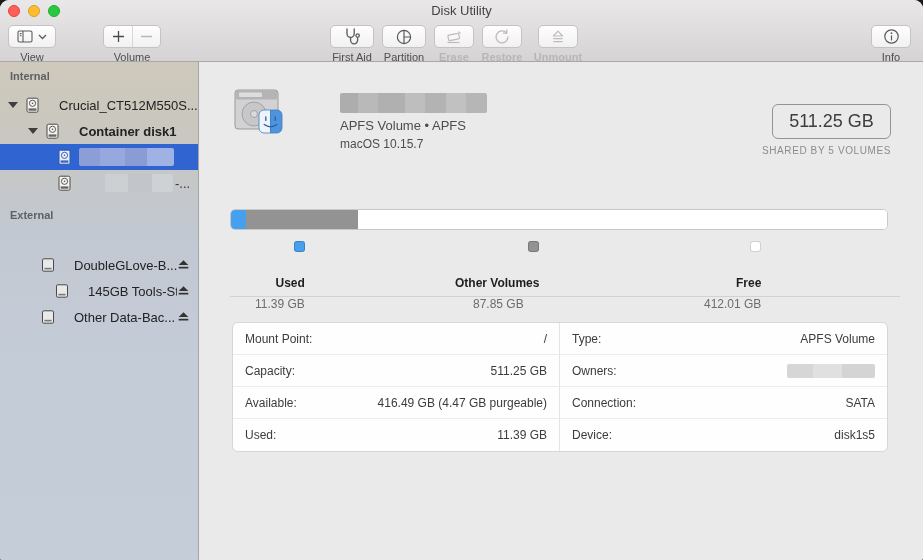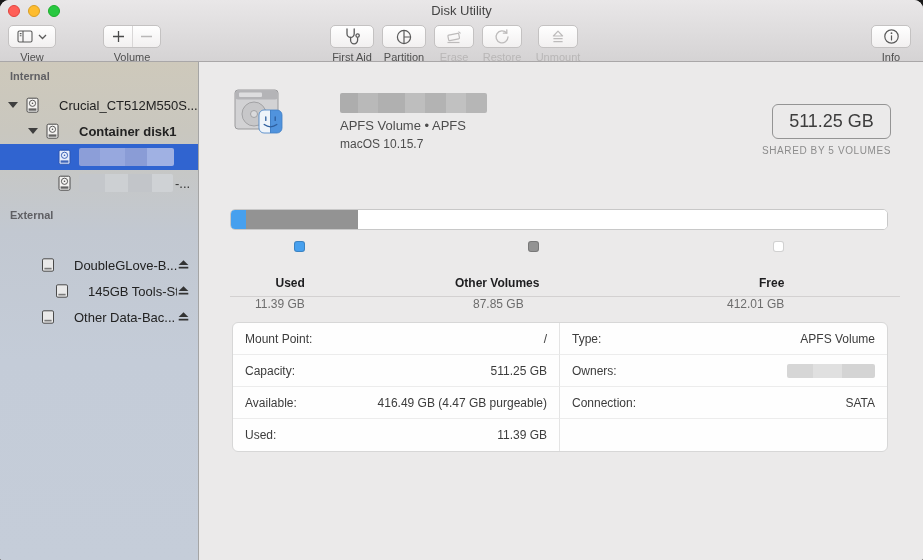--- a/index.html
+++ b/index.html
@@ -14,21 +14,21 @@
   .light.red { background:#ff5f57; border:0.5px solid #e0443e; }
   .light.yellow { background:#febc2e; border:0.5px solid #d89e24; }
   .light.green { background:#28c840; border:0.5px solid #1dad2b; }
   .window-title { position:absolute; top:3px; left:0; right:0; text-align:center; font-size:13px; color:#444; }
   .tb-group { position:absolute; top:25px; display:flex; flex-direction:column; align-items:center; }
   .bezel { height:23px; background:linear-gradient(#ffffff,#f2f0f0); border:1px solid #c4c2c2; border-radius:5px;
     display:flex; align-items:center; justify-content:center; }
   .tb-label { font-size:11px; margin-top:3px; color:#4f4f4f; white-space:nowrap; }
   .tb-group.enabled { color:#5a5a5a; }
   .tb-group.disabled { color:#bdbbbb; }
-  .tb-group.disabled .tb-label { color:#b8b6b6; }
+  .tb-group.disabled .tb-label { color:#b8b6b6;font-weight:bold; }
   .seg { width:28px; height:100%; display:flex; align-items:center; justify-content:center; }
   .seg + .seg { border-left:1px solid #d9d7d7; }
 
   
   .sidebar { position:absolute; top:62px; left:0; width:199px; bottom:0;
     background:linear-gradient(180deg,#cec9bb 0%,#c9c7bf 14%,#c2c8d1 34%,#c4ccd8 60%,#c5cdd9 100%);
     border-right:1px solid #a5a5a5; }
   .section-header { position:absolute; left:10px; font-size:11px; font-weight:bold; color:#5f5f63; }
   .sb-row { position:absolute; left:0; right:0; height:26px; display:flex; align-items:center; font-size:13px; color:#222; }
   .sb-row.selected { background:#3064d0; color:#fff; }
@@ -346,21 +346,21 @@
     </div>
 
     <div class="legend-item" style="left:255px;">
       <div class="lrow">
         <span class="swatch" style="background: rgb(147, 147, 147);"></span>
         <span class="legend-label">Other Volumes</span>
       </div>
       <div class="legend-value">87.85 GB</div>
     </div>
 
-    <div class="legend-item" style="left:509px;">
+    <div class="legend-item" style="left:486px;">
       <div class="lrow">
         <span class="swatch" style="background: rgb(255, 255, 255);"></span>
         <span class="legend-label">Free</span>
       </div>
       <div class="legend-value">412.01 GB</div>
     </div>
 
     <div class="h-divider"></div>
 
     <div class="detail-table">
@@ -385,15 +385,19 @@
         <span class="val">416.49 GB (4.47 GB purgeable)</span>
       </div>
       <div class="cell has-border">
         <span class="lab">Connection:</span>
         <span class="val">SATA</span>
       </div>
       <div class="cell left-col">
         <span class="lab">Used:</span>
         <span class="val">11.39 GB</span>
       </div>
+      <div class="cell">
+        <span class="lab">Device:</span>
+        <span class="val">disk1s5</span>
+      </div>
     </div>
   </div>
 </div>
 
 </body></html>

